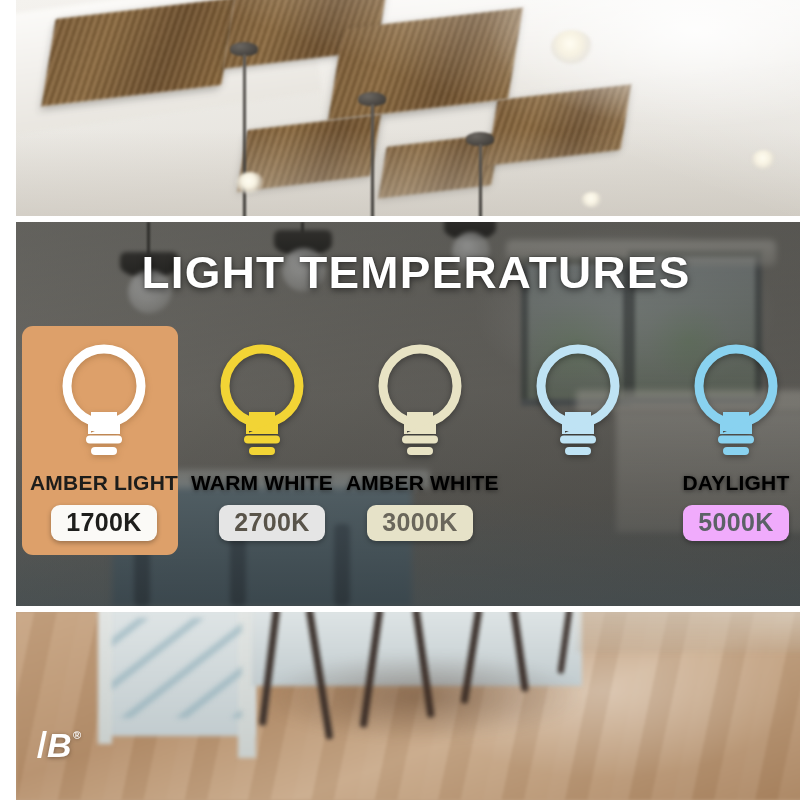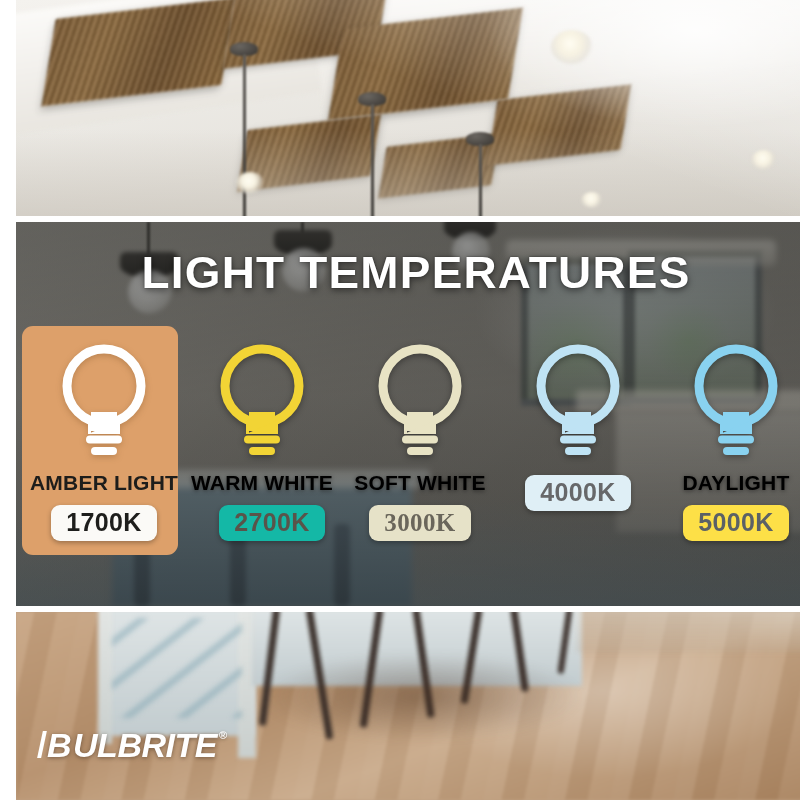--- a/index.html
+++ b/index.html
@@ -409,65 +409,64 @@
           <svg class="bulb-svg" width="108" height="125" viewBox="0 0 108 125">
             <circle cx="54" cy="48" r="37" fill="none" stroke="#F2D435" stroke-width="9"></circle>
             <path d="M41 74 L41 93 L67 93 L67 74 Z" fill="#F2D435"></path>
             <path d="M38 96 L70 96 L70 82 Z" fill="#F2D435"></path>
             <rect x="38" y="84" width="3" height="12" fill="#F2D435"></rect>
             <rect x="36" y="97.5" width="36" height="8" rx="4" fill="#F2D435"></rect>
             <rect x="41" y="109" width="26" height="8" rx="4" fill="#F2D435"></rect>
           </svg>
         </div>
         <div class="col-label">WARM WHITE</div>
-        <div class="badge" style="background:#14b8a6;color:#59544A;margin-left:20px;">2700K</div>
+        <div class="badge" style="background:#e5e5e5;color:#59544A;margin-left:20px;">2700K</div>
       </div>
 
       <div class="col">
         <div class="bulb-wrap">
           <svg class="bulb-svg" width="108" height="125" viewBox="0 0 108 125">
             <circle cx="54" cy="48" r="37" fill="none" stroke="#E8E3C4" stroke-width="9"></circle>
             <path d="M41 74 L41 93 L67 93 L67 74 Z" fill="#E8E3C4"></path>
             <path d="M38 96 L70 96 L70 82 Z" fill="#E8E3C4"></path>
             <rect x="38" y="84" width="3" height="12" fill="#E8E3C4"></rect>
             <rect x="36" y="97.5" width="36" height="8" rx="4" fill="#E8E3C4"></rect>
             <rect x="41" y="109" width="26" height="8" rx="4" fill="#E8E3C4"></rect>
           </svg>
         </div>
-        <div class="col-label">SOFT WHITE</div>
-        <div class="badge" style="background:#E6E2C8;color:#6A665B;font-family:Liberation Serif, serif;">3000K</div>
+        <div class="col-label">AMBER WHITE</div>
+        <div class="badge" style="background:#E6E2C8;color:#6A665B;">3000K</div>
       </div>
 
       <div class="col">
         <div class="bulb-wrap">
           <svg class="bulb-svg" width="108" height="125" viewBox="0 0 108 125">
             <circle cx="54" cy="48" r="37" fill="none" stroke="#BFE3F4" stroke-width="9"></circle>
             <path d="M41 74 L41 93 L67 93 L67 74 Z" fill="#BFE3F4"></path>
             <path d="M38 96 L70 96 L70 82 Z" fill="#BFE3F4"></path>
             <rect x="38" y="84" width="3" height="12" fill="#BFE3F4"></rect>
             <rect x="36" y="97.5" width="36" height="8" rx="4" fill="#BFE3F4"></rect>
             <rect x="41" y="109" width="26" height="8" rx="4" fill="#BFE3F4"></rect>
           </svg>
         </div>
-        <div class="badge" style="background:#DFEFF6;color:#67686A;">4000K</div>
       </div>
 
       <div class="col">
         <div class="bulb-wrap">
           <svg class="bulb-svg" width="108" height="125" viewBox="0 0 108 125">
             <circle cx="54" cy="48" r="37" fill="none" stroke="#89D2F0" stroke-width="9"></circle>
             <path d="M41 74 L41 93 L67 93 L67 74 Z" fill="#89D2F0"></path>
             <path d="M38 96 L70 96 L70 82 Z" fill="#89D2F0"></path>
             <rect x="38" y="84" width="3" height="12" fill="#89D2F0"></rect>
             <rect x="36" y="97.5" width="36" height="8" rx="4" fill="#89D2F0"></rect>
             <rect x="41" y="109" width="26" height="8" rx="4" fill="#89D2F0"></rect>
           </svg>
         </div>
         <div class="col-label">DAYLIGHT</div>
-        <div class="badge" style="background:#fde047;color:#5B6166;">5000K</div>
+        <div class="badge" style="background:#f0abfc;color:#5B6166;">5000K</div>
       </div>
 
     </div>
   </div>
 
   <div class="sep" id="sep-bottom"></div>
 
   <div class="band" id="band-floor">
     <div id="floor-photo"></div>
 
@@ -486,18 +485,17 @@
     <div class="stool-leg" style="left:546px; top:-4px; width:6px; height:66px;  transform:rotate(8deg);"></div>
 
     <div class="shadowblob" style="left:240px; top:40px; width:330px; height:90px;"></div>
 
     <div class="fobj" style="left:560px; top:-4px; width:260px; height:44px; background:linear-gradient(180deg,rgba(224,222,214,.55),rgba(186,168,148,.25));"></div>
   </div>
 
   <div id="logo">
     <div id="logo-wordmark">
       <span id="logo-bmark">B</span>
-      <span>ULBRITE</span>
       <span id="logo-reg">®</span>
     </div>
   </div>
 
 </div>
 
 </body></html>

